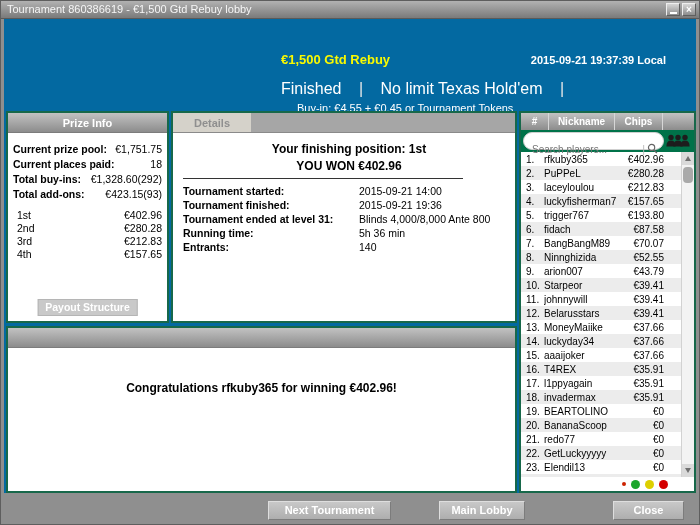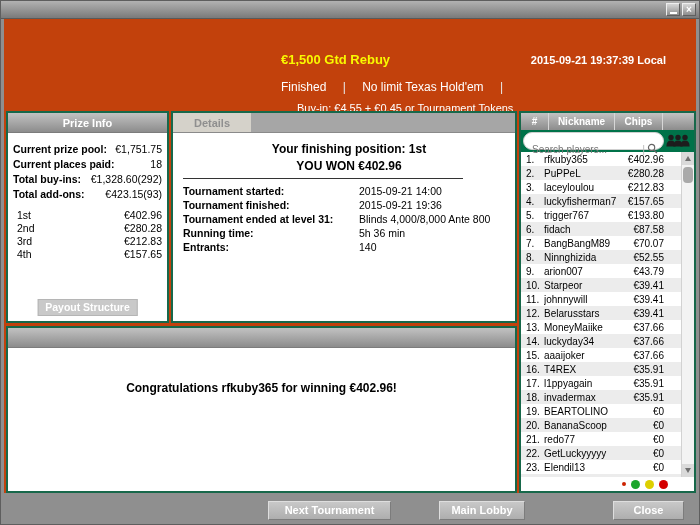--- a/index.html
+++ b/index.html
@@ -24,25 +24,25 @@
   .winbtn {
     width:14px; height:13px; background:linear-gradient(#d6d6d6,#8d8d8d);
     border:1px solid; border-color:#eee #5f5f5f #5f5f5f #eee;
     color:#fff; font-size:10px; font-weight:bold; text-align:center; line-height:11px;
     cursor:default;
   }
   .min-glyph { display:block; width:7px; height:2px; background:#fff; margin:8px auto 0; }
   
   .green-bg {
     position:absolute; left:3px; right:3px; top:18px; height:474px;
-    background:#c2410c;
+    background:#0369a1;
   }
   .tname { position:absolute; left:277px; top:33px; font-size:13px; font-weight:bold; color:#f9f900; }
   .timestamp { position:absolute; right:30px; top:35px; font-size:11px; font-weight:bold; color:#fff; }
-  .h-row2 { position:absolute; left:277px; top:61px; font-size:12px; color:#fff; }
+  .h-row2 { position:absolute; left:277px; top:61px; font-size:16px; color:#fff; }
   .h-sep { margin:0 13px; color:#e8e8e8; }
   .h-row3 { position:absolute; left:293px; top:83px; font-size:11px; color:#fff; }
   
   .panel { position:absolute; background:#fff; border:2px solid #17684a; }
   .panel-header {
     height:20px; background:linear-gradient(#c2c2c2,#8c8c8c);
     color:#fff; font-weight:bold; font-size:11px; text-align:center; line-height:20px;
     border-bottom:1px solid #7c7c7c;
   }
   
@@ -134,20 +134,21 @@
   .btn-next  { left:264px; width:123px; }
   .btn-lobby { left:435px; width:86px; }
   .btn-close { left:609px; width:71px; }
 </style>
 </head>
 <body>
 
 <div class="window">
 
   <div class="titlebar">
+    <span class="title">Tournament 860386619 - €1,500 Gtd Rebuy lobby</span>
     <div class="winbtns">
       <div class="winbtn">
           <span class="min-glyph"></span>
         </div>
       <div class="winbtn"><span>×</span></div>
     </div>
   </div>
 
   <div class="green-bg">
     <span class="tname">€1,500 Gtd Rebuy</span>

